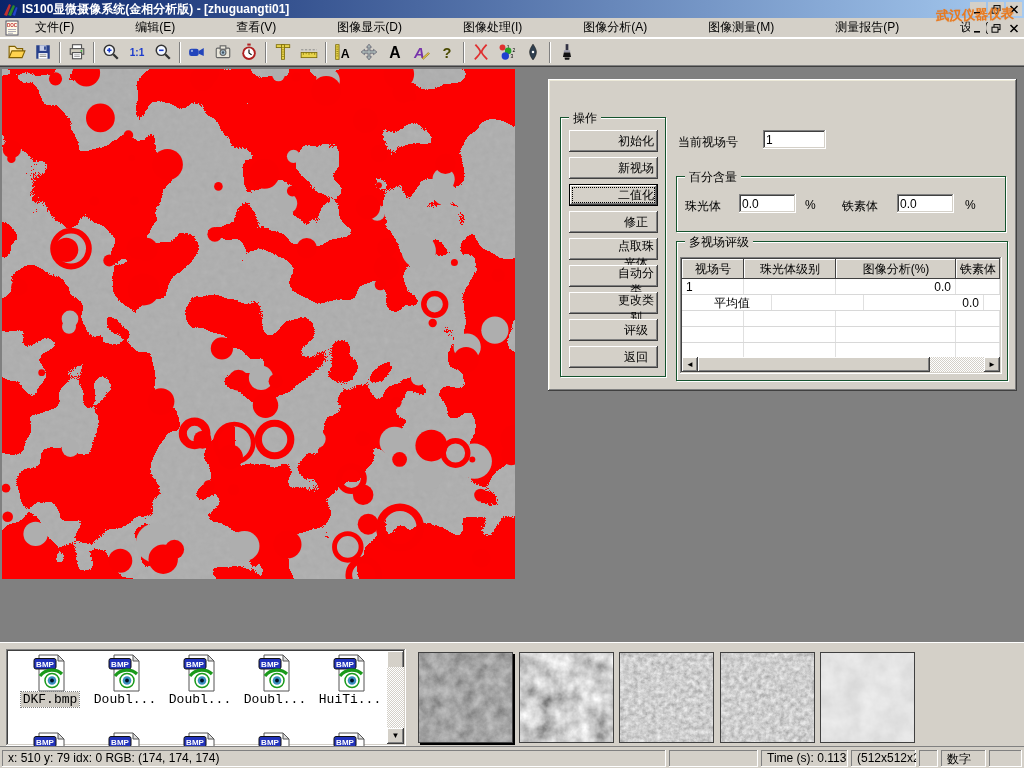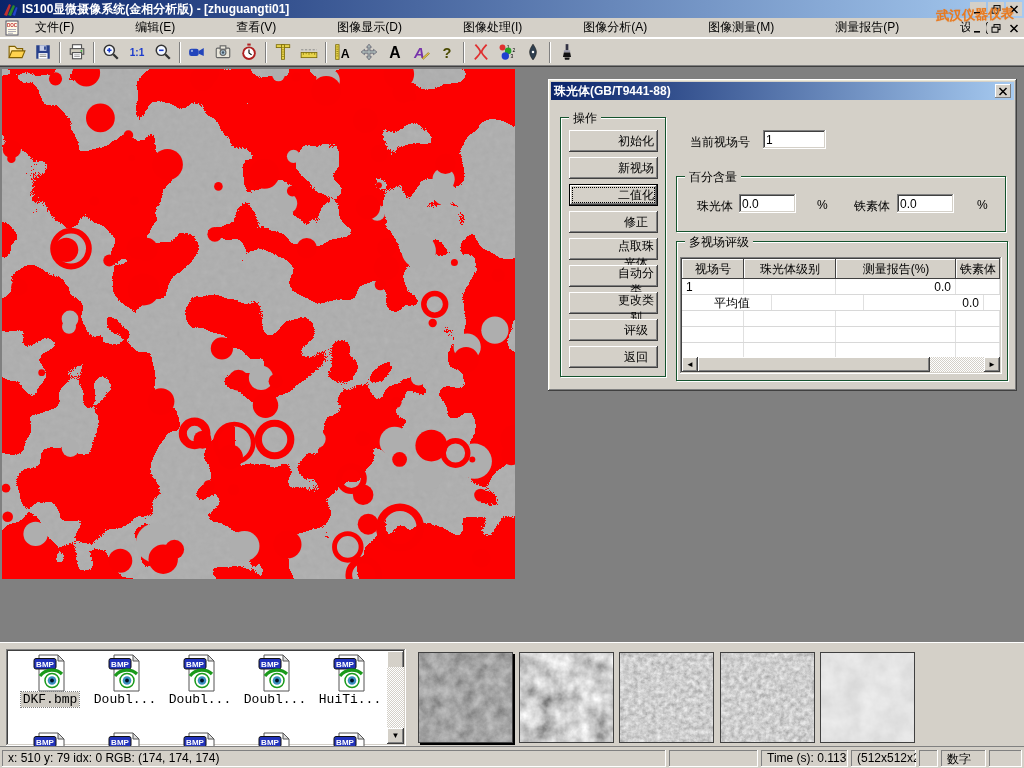--- a/index.html
+++ b/index.html
@@ -44,21 +44,21 @@
   .dlg-titlebar { position:absolute; left:3px; top:3px; width:463px; height:18px;
     background:linear-gradient(90deg,#0a246a,#a6caf0); display:flex; align-items:center; padding:0 3px; }
   .dlg-title { color:#fff; font-weight:bold; font-size:12px; }
   .dlg-close { position:absolute; right:3px; top:2px; width:16px; height:14px; background:#d4d0c8; border:none; padding:0;
     display:flex; align-items:center; justify-content:center; }
   .groupbox { position:absolute; border:1px solid #14532d; box-shadow:1px 1px 0 #fff, inset 1px 1px 0 #fff; }
   .group-legend { position:absolute; top:-8px; left:8px; background:#d4d0c8; padding:0 4px; font-size:12px; white-space:nowrap; }
   .op-btn { position:absolute; left:8px; width:89px; height:22px; background:#d4d0c8; border:none; font-size:12px;
     font-family:inherit; box-shadow: inset -1px -1px 0 #404040, inset 1px 1px 0 #fff, inset -2px -2px 0 #808080; padding-left: 45px; }
   .op-btn.focused { border:1px solid #000; box-shadow: inset -1px -1px 0 #404040, inset 1px 1px 0 #fff, inset -2px -2px 0 #808080; outline:1px dotted #000; outline-offset:-4px; }
-  .dlg-label { position:absolute; font-size:12px; white-space:nowrap;margin-left:12px; }
+  .dlg-label { position:absolute; font-size:12px; white-space:nowrap; }
   .dlg-input { position:absolute; height:19px; background:#fff; border:none; font-size:12px; font-family:inherit; padding:1px 3px;
     box-shadow: inset -1px -1px 0 #fff, inset 1px 1px 0 #808080, inset -2px -2px 0 #d4d0c8, inset 2px 2px 0 #404040; }
 
   
   .mv-table { position:absolute; left:3px; top:15px; width:322px; height:117px; background:#fff;
     box-shadow: inset -1px -1px 0 #fff, inset 1px 1px 0 #808080, inset -2px -2px 0 #d4d0c8, inset 2px 2px 0 #404040; overflow:hidden; }
   .mv-head { display:flex; height:20px; }
   .mv-hcell { background:#d4d0c8; box-shadow: inset -1px -1px 0 #404040, inset 1px 1px 0 #fff; flex:none;
     display:flex; align-items:center; justify-content:center; font-size:12px; overflow:hidden; white-space:nowrap; }
   .mv-row { display:flex; height:16px; border-bottom:1px solid #d8d8d8; }
@@ -442,28 +442,20 @@
             <circle cx="432.7" cy="235.3" r="10.9" stroke-width="5.5"></circle>
             <circle cx="192.6" cy="364.4" r="11.8" stroke-width="8.1"></circle>
             <circle cx="349.4" cy="409.6" r="12.4" stroke-width="6.0"></circle>
             <circle cx="345.8" cy="477.9" r="13.3" stroke-width="4.9"></circle>
             <circle cx="232.3" cy="374.0" r="18.9" stroke-width="4.8"></circle>
           </g>
       </svg>
     </div>
 
     <div class="dialog raised">
-      <div class="dlg-titlebar">
-        <span class="dlg-title">珠光体(GB/T9441-88)</span>
-        <button class="dlg-close raised-thin">
-          <svg width="10" height="9" viewBox="0 0 10 9">
-              <path d="M1.5 1 L8.5 8 M8.5 1 L1.5 8" stroke="#000" stroke-width="1.5"></path>
-            </svg>
-        </button>
-      </div>
 
       <div class="groupbox" style="left:12px; top:38px; width:106px; height:260px;">
         <span class="group-legend">操作</span>
         <div id="op-buttons">
             <button class="op-btn" style="top: 12px;">初始化</button>
             <button class="op-btn" style="top: 39px;">新视场</button>
             <button class="op-btn focused" style="top: 66px;">二值化</button>
             <button class="op-btn" style="top: 93px;">修正</button>
             <button class="op-btn" style="top: 120px;">点取珠光体</button>
             <button class="op-btn" style="top: 147px;">自动分类</button>
@@ -486,21 +478,21 @@
         <input class="dlg-input" style="left: 220px; top: 17px; width: 57px;" value="0.0">
         <span class="dlg-label" style="left:288px; top:21px;">%</span>
       </div>
 
       <div class="groupbox" style="left:128px; top:162px; width:332px; height:140px;">
         <span class="group-legend">多视场评级</span>
         <div class="mv-table">
           <div class="mv-head" id="mv-head" style="margin:2px 2px 0 2px;">
               <div class="mv-hcell" style="width: 62px;">视场号</div>
               <div class="mv-hcell" style="width: 92px;">珠光体级别</div>
-              <div class="mv-hcell" style="width: 120px;">测量报告(%)</div>
+              <div class="mv-hcell" style="width: 120px;">图像分析(%)</div>
               <div class="mv-hcell" style="width: 44px;">铁素体</div>
             </div>
           <div id="mv-body" style="margin:0 2px;">
               <div class="mv-row">
                 <div class="mv-cell" style="width: 62px;">1</div>
                 <div class="mv-cell" style="width: 92px;"></div>
                 <div class="mv-cell num" style="width: 120px;">0.0</div>
                 <div class="mv-cell" style="width: 44px;"></div>
               </div>
               <div class="mv-row">

